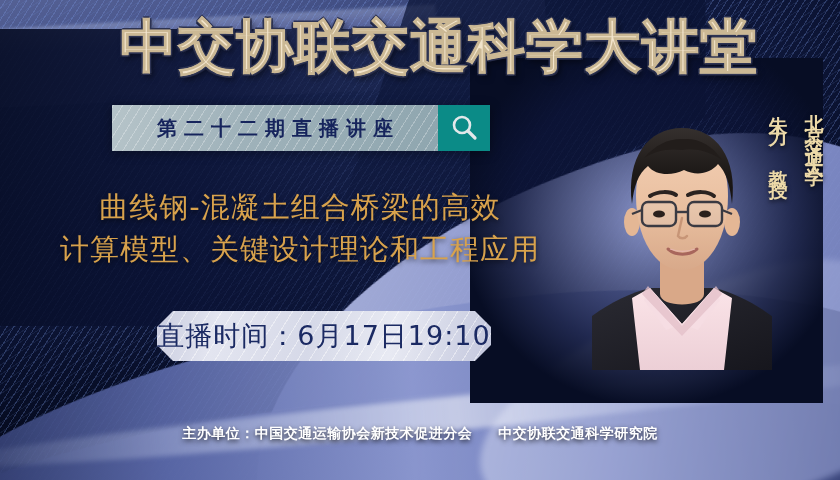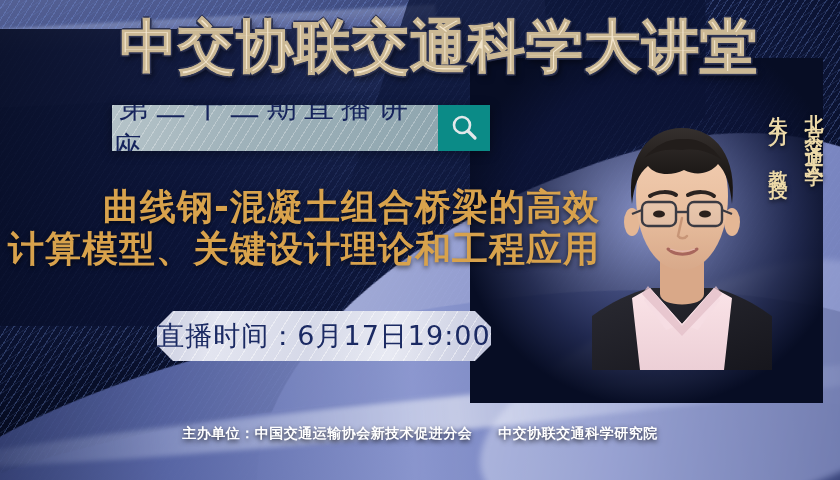--- a/index.html
+++ b/index.html
@@ -154,38 +154,39 @@
   .episode-bar-body::after{
     content:""; position:absolute; inset:0;
     background:repeating-linear-gradient(-58deg,
       rgba(255,255,255,0.00) 0 3px,
       rgba(255,255,255,0.28) 3px 4px,
       rgba(255,255,255,0.00) 4px 8px);
     pointer-events:none;
   }
   .episode-text{
     position:relative; z-index:2;
-    font-size:30px; font-weight:400; letter-spacing:7px;
+    font-size:20px; font-weight:700; letter-spacing:7px;
     color:#16245c; text-indent:7px;
     font-family:"DejaVu Sans","Liberation Sans",sans-serif;
+    text-align:right;
   }
   .episode-search{
     width:52px;
     background:#0b8b87;
     display:flex; align-items:center; justify-content:center;
   }
   .episode-search svg{ display:block; }
 
   
   .topic{
     position:absolute; left:0; width:600px; top:186px;
-    text-align:right;
+    text-align:center;
     color:#d8a24c;
-    font-size:36px; line-height:42px;
-    font-weight:700; letter-spacing:1px;
+    font-size:29px; line-height:42px;
+    font-weight:400; letter-spacing:1px;
     font-family:"DejaVu Sans","Liberation Sans",sans-serif;
     text-shadow:0 2px 5px rgba(0,0,0,.6);
   }
   .topic-l1{ display:block; }
   .topic-l2{ display:block; }
 
   
   .time-pill{
     position:absolute; left:157px; top:311px;
     width:334px; height:50px;
@@ -357,20 +358,20 @@
       </svg>
     </div>
   </div>
 
   <div class="topic">
     <span class="topic-l1">曲线钢-混凝土组合桥梁的高效</span>
     <span class="topic-l2">计算模型、关键设计理论和工程应用</span>
   </div>
 
   <div class="time-pill">
-    <span class="time-text">直播时间：6月17日19:00</span>
+    <span class="time-text">直播时间：6月17日19:10</span>
   </div>
 
   <div class="footer">
     <span>主办单位：</span><span>中国交通运输协会新技术促进分会</span><span class="gap"></span><span>中交协联交通科学研究院</span>
   </div>
 
 </div>
 
 </body></html>

